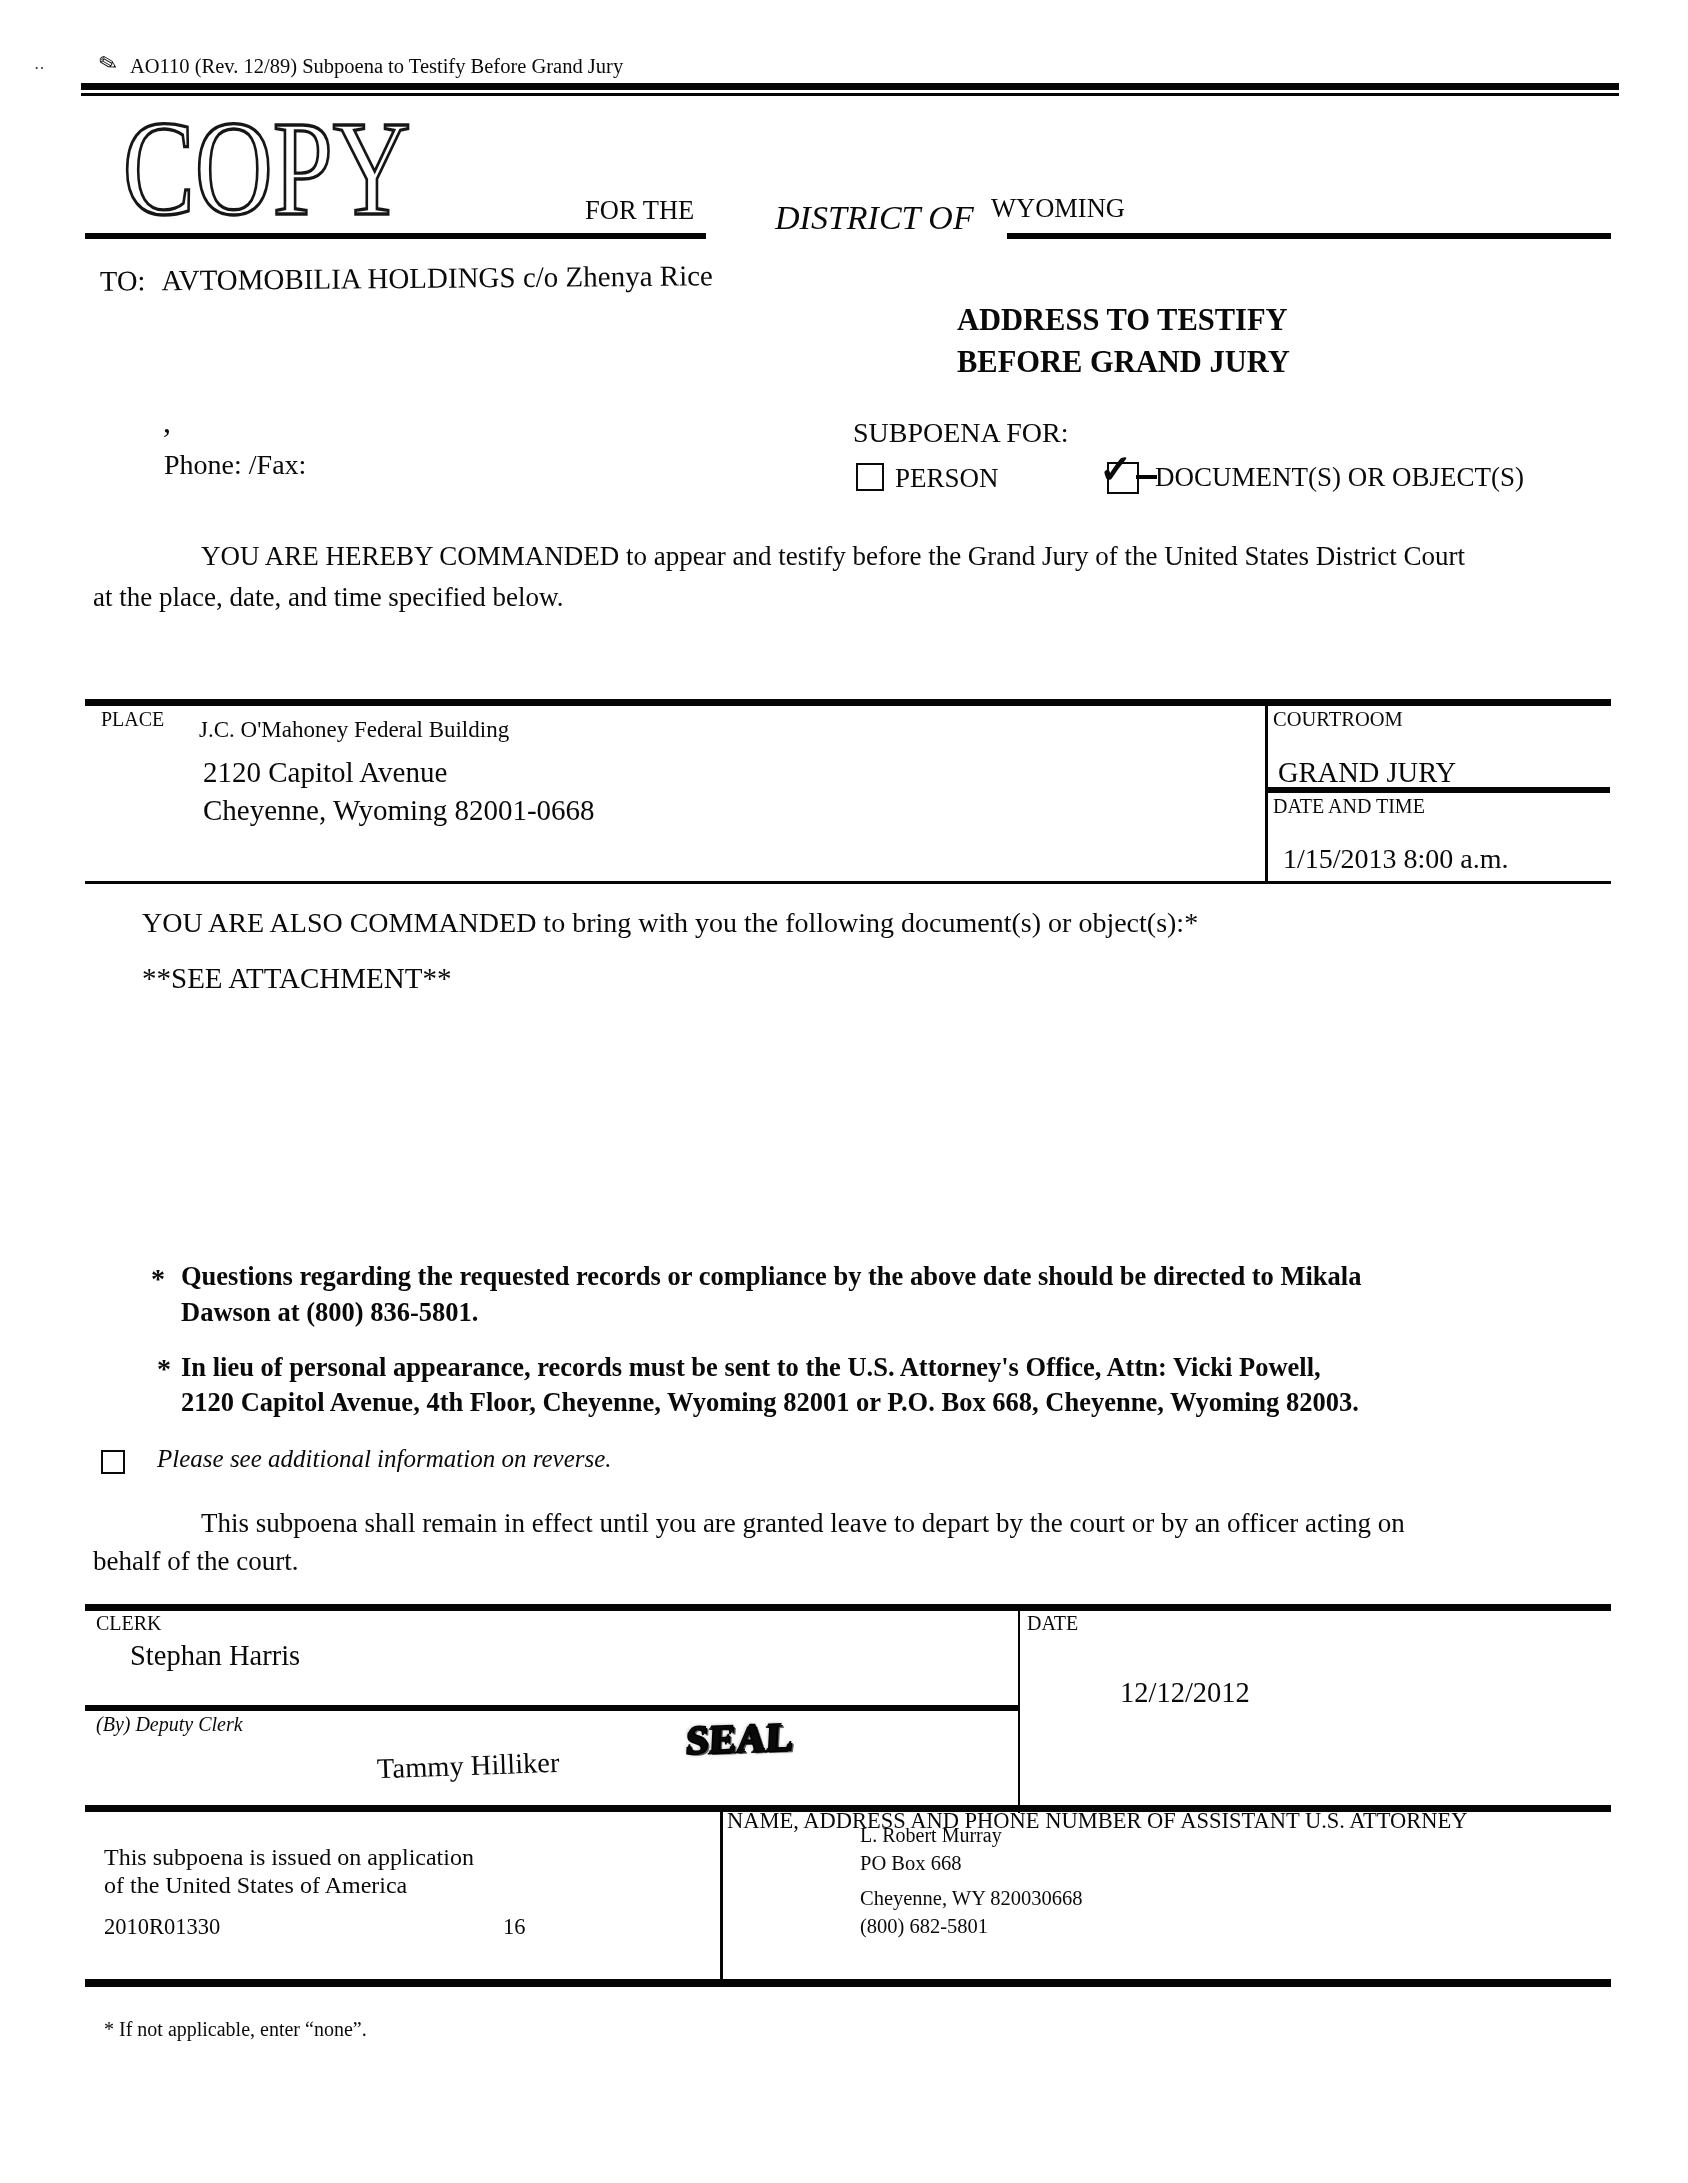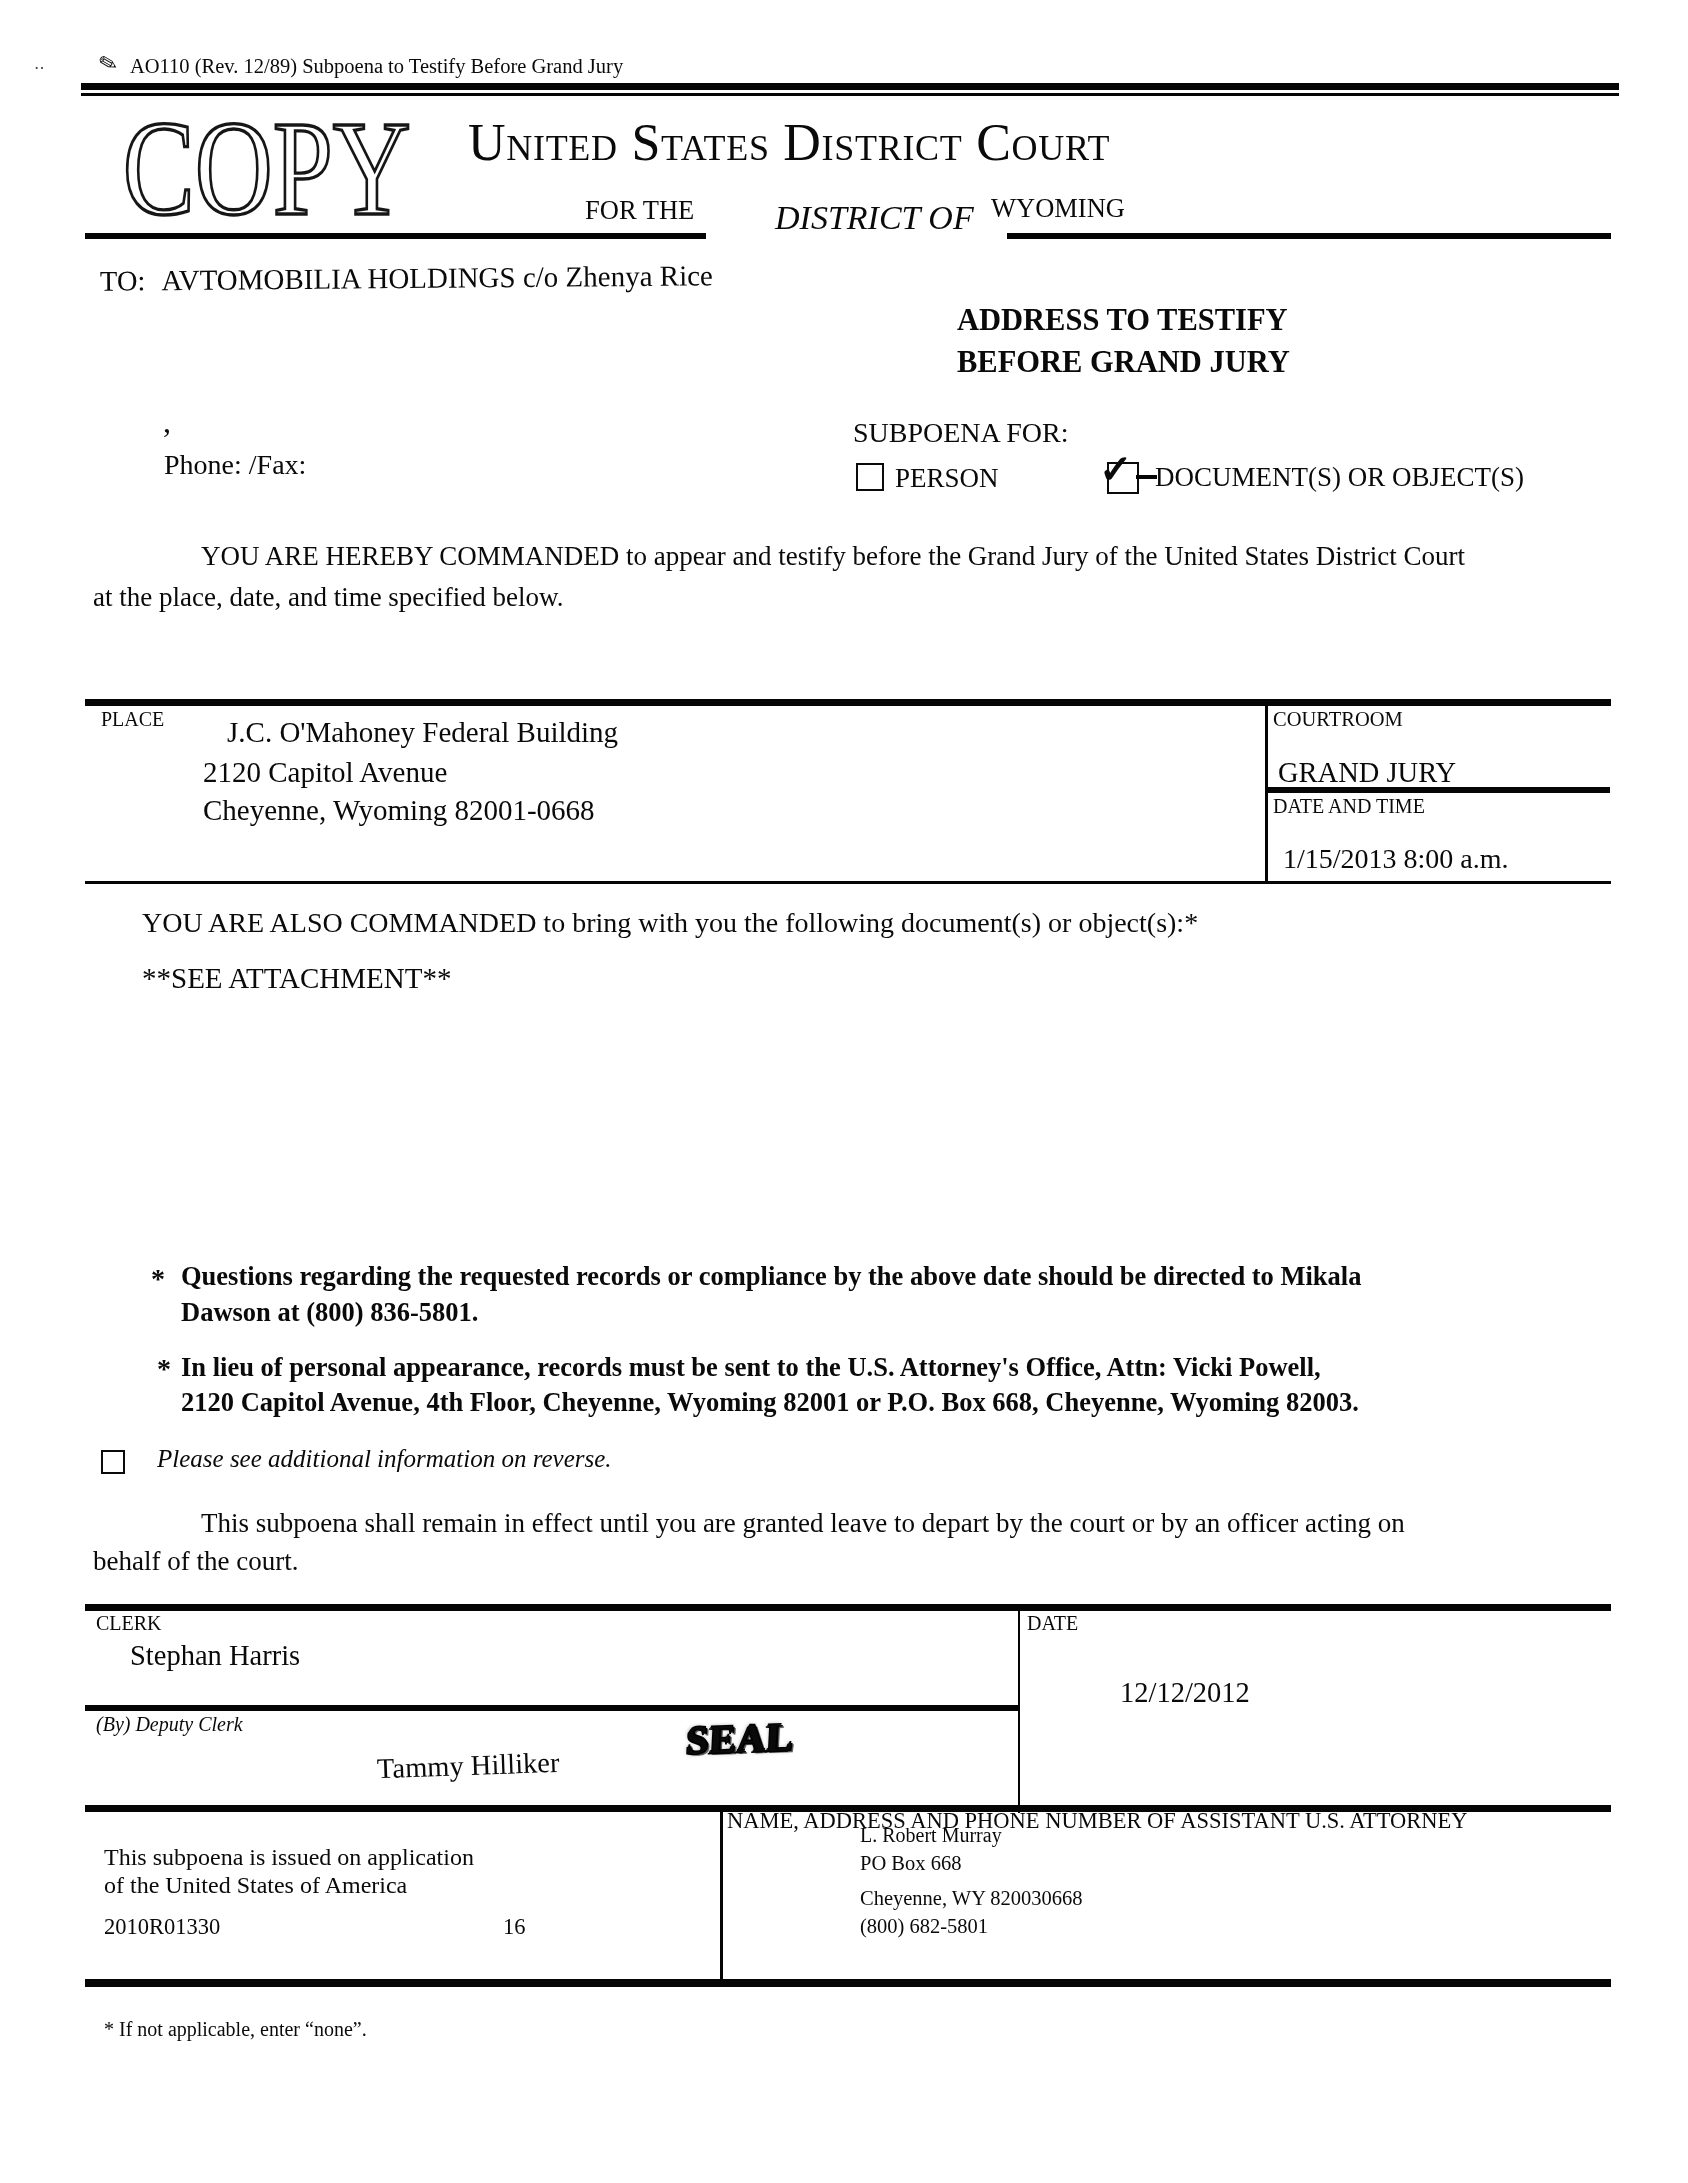--- a/index.html
+++ b/index.html
@@ -32,21 +32,20 @@
   <div class="abs" style="left:34px;top:56px;font-size:16px;color:#444;">‥</div>
   <span class="abs" style="left:99px;top:53px;font-size:22.5px;transform:rotate(-15deg);">✎</span>
   <div class="abs" style="left:130px;top:56px;font-size:20.5px;text-align:right;">AO110  (Rev. 12/89) Subpoena to Testify Before Grand Jury</div>
 
   <div class="dblrule" style="left:81px;top:83px;width:1538px;"></div>
 
   <svg id="copy-svg" class="abs" style="left:121px;top:114px;" width="295" height="109" viewBox="0 0 445 165">
     <text x="2" y="152" font-size="205" textLength="436" lengthAdjust="spacingAndGlyphs" fill="none" stroke="#161616" stroke-width="5">COPY</text>
   </svg>
 
-  <div class="abs smallcaps" style="left:468px;top:117px;font-size:52px;letter-spacing:0.7px;">United States District Court</div>
   <div class="abs" style="left:585px;top:197px;font-size:26.5px;">FOR THE</div>
   <div class="abs" style="left:775px;top:201px;font-size:34px;font-style:italic;">DISTRICT OF</div>
   <div class="abs" style="left:991px;top:195px;font-size:26.5px;">WYOMING</div>
   <div class="rule" style="left:85px;top:233px;width:621px;height:6px;"></div>
   <div class="rule" style="left:1007px;top:233px;width:604px;height:6px;"></div>
 
   <div id="to-line" class="abs" style="left:100px;top:264px;font-size:28.5px;">
     <span>TO:</span><span style="margin-left:16px;font-size:29px;">AVTOMOBILIA HOLDINGS c/o Zhenya Rice</span>
   </div>
 
@@ -67,21 +66,21 @@
   <div class="abs" style="left:1155px;top:464px;font-size:27px;">DOCUMENT(S) OR OBJECT(S)</div>
 
   <div class="abs" style="left:201px;top:543px;font-size:27px;">YOU ARE HEREBY COMMANDED to appear and testify before the Grand Jury of the United States District Court</div>
   <div class="abs" style="left:93px;top:584px;font-size:27px;">at the place, date, and time specified below.</div>
 
   <div class="rule" style="left:85px;top:699px;width:1526px;height:7.3px;"></div>
   <div class="rule" style="left:1265px;top:699px;width:2.6px;height:185px;"></div>
   <div class="rule" style="left:85px;top:881px;width:1526px;height:3.3px;"></div>
 
   <div class="abs" style="left:101px;top:709px;font-size:20px;">PLACE</div>
-  <div class="abs" style="left:199px;top:718px;font-size:29px;margin-left:28px;">J.C. O'Mahoney Federal Building</div>
+  <div class="abs" style="left:199px;top:718px;font-size:23px;">J.C. O'Mahoney Federal Building</div>
   <div class="abs" style="left:203px;top:758px;font-size:29px;">2120 Capitol Avenue</div>
   <div class="abs" style="left:203px;top:796px;font-size:29px;">Cheyenne, Wyoming 82001-0668</div>
 
   <div class="abs" style="left:1273px;top:709px;font-size:20.5px;">COURTROOM</div>
   <div class="abs" style="left:1278px;top:759px;font-size:28.5px;">GRAND JURY</div>
   <div class="rule" style="left:1265px;top:787px;width:345px;height:6px;"></div>
   <div class="abs" style="left:1273px;top:796px;font-size:20px;">DATE AND TIME</div>
   <div class="abs" style="left:1283px;top:845px;font-size:28px;">1/15/2013 8:00 a.m.</div>
 
   <div class="abs" style="left:142px;top:909px;font-size:28px;">YOU ARE ALSO COMMANDED to bring with you the following document(s) or object(s):*</div>

